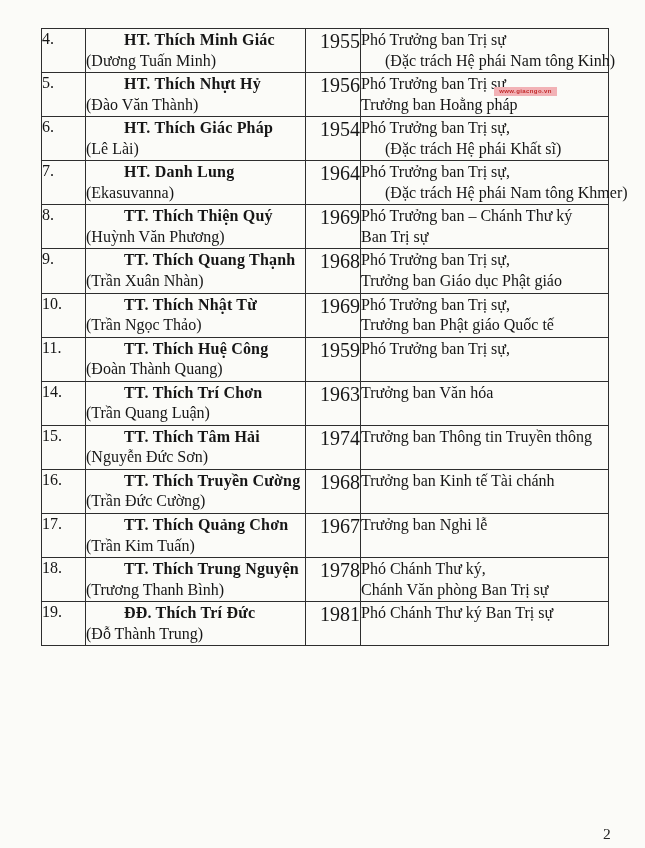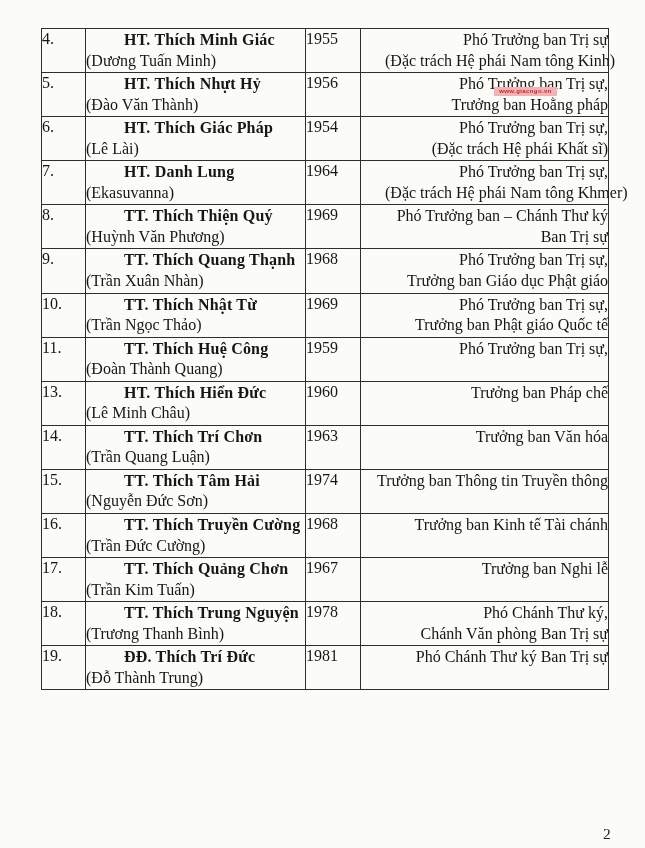--- a/index.html
+++ b/index.html
@@ -5,22 +5,22 @@
   html,body{margin:0;padding:0}
   body{width:645px;height:848px;background:#fbfbf8;position:relative;overflow:hidden;
        font-family:"Liberation Serif",serif;color:#161616;}
   .doc-table{position:absolute;left:41px;top:28px;width:567px;
              border-collapse:collapse;table-layout:fixed;}
   .doc-table td{border:1.5px solid #2e2e2e;vertical-align:top;padding:1px 0 0 0;height:42.1px;}
   .c-no{padding-left:9px;font-size:16px;}
   .c-name{padding-left:13px;}
   .nm{font-weight:bold;font-size:16px;line-height:20.5px;letter-spacing:.2px;white-space:nowrap;margin-left:38px;}
   .ln{font-size:16px;line-height:20.5px;white-space:nowrap;}
-  .c-year{text-align:left;font-size:16px;}
-  .c-pos{padding-left:11px;padding-right:3px;text-align:right;}
+  .c-year{text-align:right;font-size:20px;}
+  .c-pos{padding-left:11px;padding-right:3px;}
   .p1,.p2{font-size:16px;line-height:20.5px;white-space:nowrap;}
   .italic{margin-left:24px;}
   .watermark{position:absolute;left:494px;top:87px;width:63px;height:9px;
              background:#f2b2b6;color:#c22a2a;font-family:"Liberation Sans",sans-serif;
              font-size:6px;font-weight:bold;line-height:9px;text-align:center;
              letter-spacing:.4px;overflow:hidden;}
   .pagenum{position:absolute;left:603px;top:825px;font-size:15.5px;color:#222;}
 </style>
 </head>
 <body>
@@ -123,32 +123,20 @@
           <div class="nm">TT. Thích Huệ Công</div>
           <div class="ln">(Đoàn Thành Quang)</div>
         </td>
     <td class="c-year"><span>1959</span></td>
     <td class="c-pos">
           <div class="p1">Phó Trưởng ban Trị sự,</div>
           <div class="p2"></div>
         </td>
   </tr>
   <tr>
-    <td class="c-no"><span>13.</span></td>
-    <td class="c-name">
-          <div class="nm">HT. Thích Hiển Đức</div>
-          <div class="ln">(Lê Minh Châu)</div>
-        </td>
-    <td class="c-year"><span>1960</span></td>
-    <td class="c-pos">
-          <div class="p1">Trưởng ban Pháp chế</div>
-          <div class="p2"></div>
-        </td>
-  </tr>
-  <tr>
     <td class="c-no"><span>14.</span></td>
     <td class="c-name">
           <div class="nm">TT. Thích Trí Chơn</div>
           <div class="ln">(Trần Quang Luận)</div>
         </td>
     <td class="c-year"><span>1963</span></td>
     <td class="c-pos">
           <div class="p1">Trưởng ban Văn hóa</div>
           <div class="p2"></div>
         </td>

